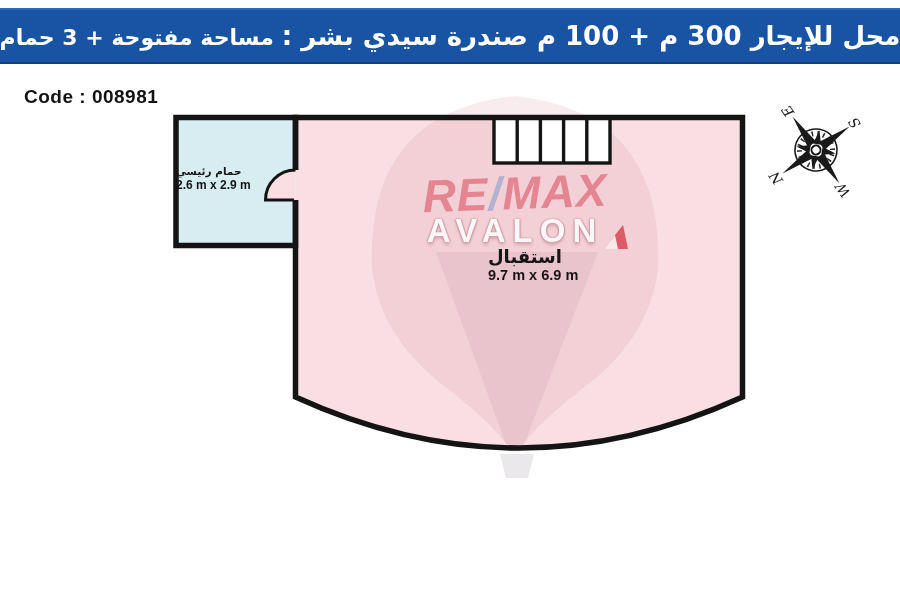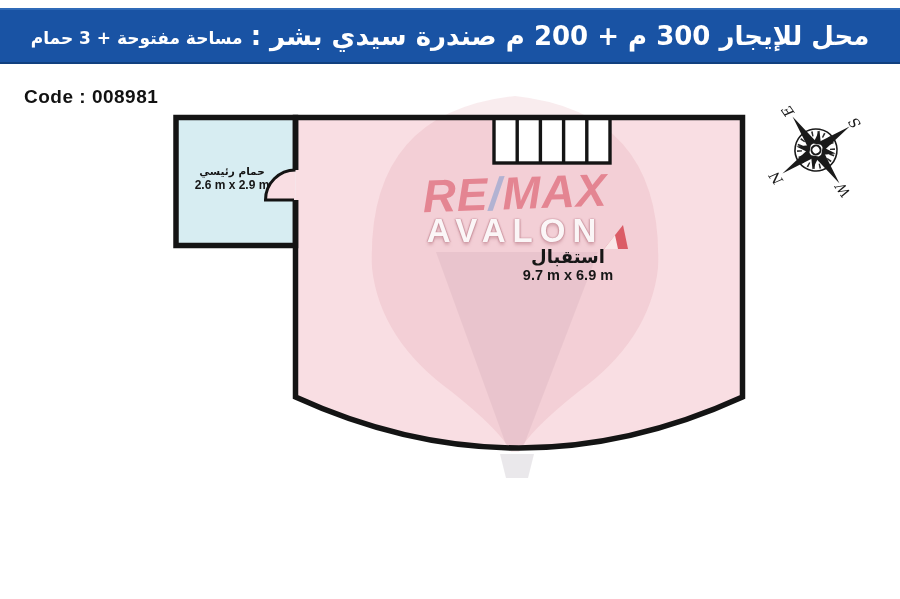--- a/index.html
+++ b/index.html
@@ -3,53 +3,53 @@
 <meta charset="utf-8">
 <style>
   html,body{margin:0;padding:0;background:#fff;}
   #stage{position:relative;width:900px;height:599px;background:#ffffff;overflow:hidden;
          font-family:"DejaVu Sans",sans-serif;}
   
   .header{position:absolute;left:0;top:8px;width:900px;height:56px;background:#1953a4;
           border-top:2px solid #2f6ab8;border-bottom:2px solid #11407f;box-sizing:border-box;
           display:flex;align-items:center;justify-content:center;direction:rtl;gap:8px;}
   .header .t1{color:#fff;font-weight:bold;font-size:26px;letter-spacing:0px;white-space:nowrap;}
-  .header .t2{color:#fff;font-weight:bold;font-size:17px;white-space:nowrap;padding-top:3px;}
+  .header .t2{color:#fff;font-weight:bold;font-size:22px;white-space:nowrap;padding-top:3px;}
   
   .code{position:absolute;left:24px;top:86px;font-family:"Liberation Sans",sans-serif;
         font-weight:bold;font-size:19px;color:#121212;letter-spacing:.5px;}
   
   .plan-svg{position:absolute;left:0;top:0;}
   
   .wm-remax{position:absolute;left:400px;top:166px;width:230px;text-align:center;
             font-family:"Liberation Sans",sans-serif;font-style:italic;font-weight:bold;
             font-size:46px;letter-spacing:1px;opacity:.55;transform:rotate(-2deg);white-space:nowrap;}
   .wm-remax .red{color:#d84a5b;}
   .wm-remax .blue{color:#7d9ccf;}
   .wm-avalon{position:absolute;left:400px;top:212px;width:230px;text-align:center;
              font-family:"Liberation Sans",sans-serif;font-weight:bold;font-size:33px;
              letter-spacing:7px;color:rgba(255,255,255,.92);white-space:nowrap;
              text-shadow:0 0 2px rgba(196,138,150,.9),0 3px 3px rgba(196,138,150,.55),
                          1px 0 1px rgba(196,138,150,.6),-1px 0 1px rgba(196,138,150,.6);}
   
-  .room-label{position:absolute;text-align:center;color:#161616;}
+  .room-label{position:absolute;color:#161616;}
   .bath-label{left:176px;top:165px;width:112px;}
   .bath-label .nm{font-size:10.5px;font-weight:bold;}
   .bath-label .dim{font-family:"Liberation Sans",sans-serif;font-size:12px;font-weight:bold;margin-top:1px;}
   .recep-label{left:488px;top:246px;width:160px;}
   .recep-label .nm{font-size:18px;font-weight:bold;}
   .recep-label .dim{font-family:"Liberation Sans",sans-serif;font-size:14.5px;font-weight:bold;}
 </style>
 </head>
 <body>
 
 <div id="stage">
 
   <div class="header">
-    <span class="t1">محل للإيجار 300 م + 200 م صندرة سيدي بشر :</span>
+    <span class="t1">محل للإيجار 300 م + 100 م صندرة سيدي بشر :</span>
     <span class="t2">مساحة مفتوحة + 3 حمام</span>
   </div>
 
   <div class="code">Code : 008981</div>
 
   <svg class="plan-svg" width="900" height="599" viewBox="0 0 900 599">
 
     <rect x="176" y="117.5" width="119.5" height="128" fill="#d7edf2"></rect>
     <path d="M 295.5 117.5 L 742.5 117.5 L 742.5 397 Q 519 499 295.5 397 Z" fill="#f9dee3"></path>
 

